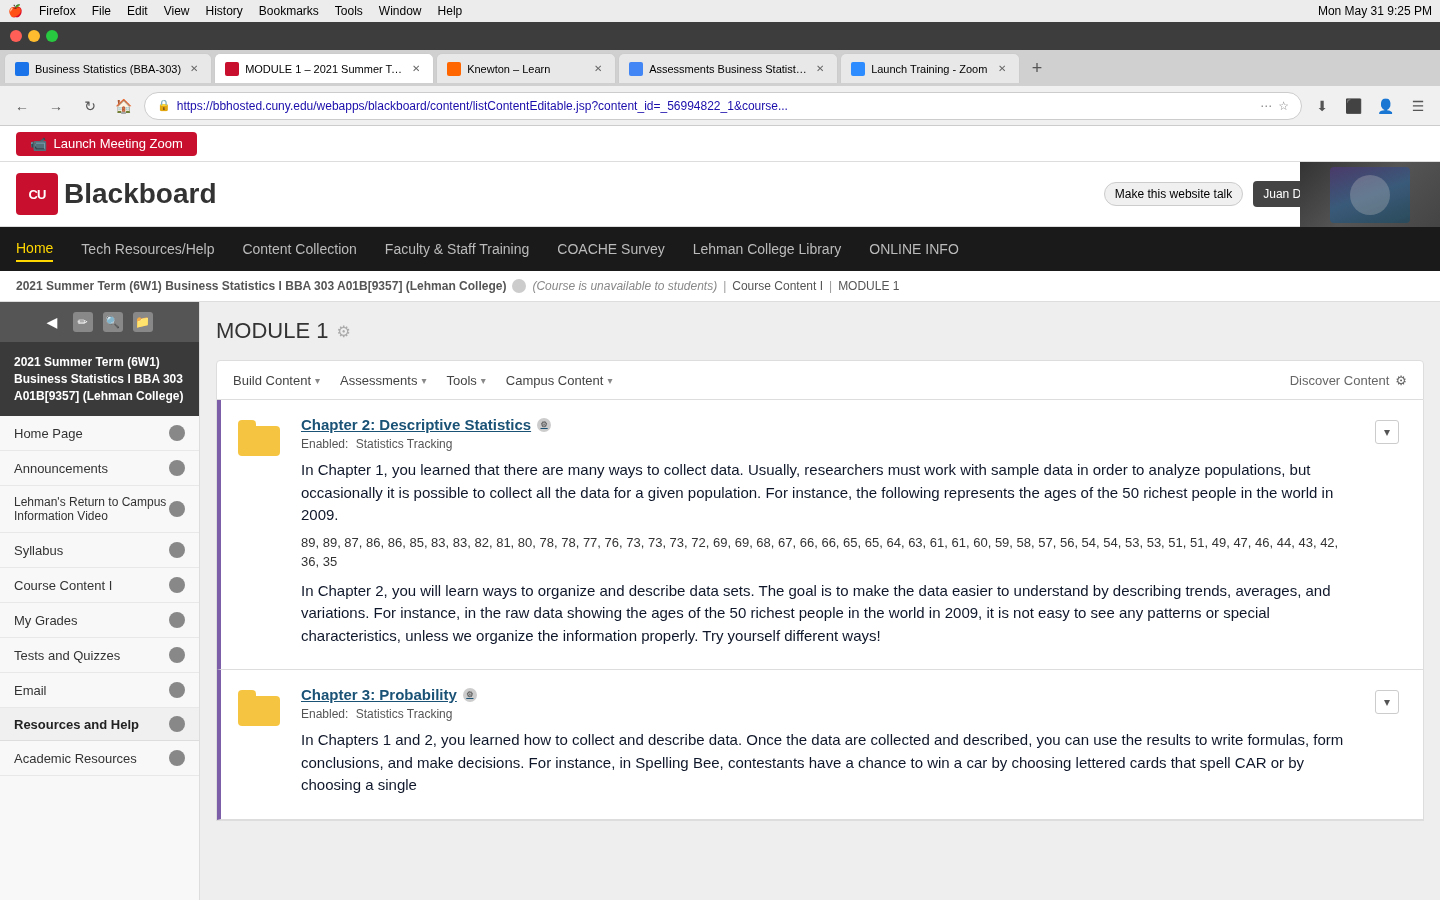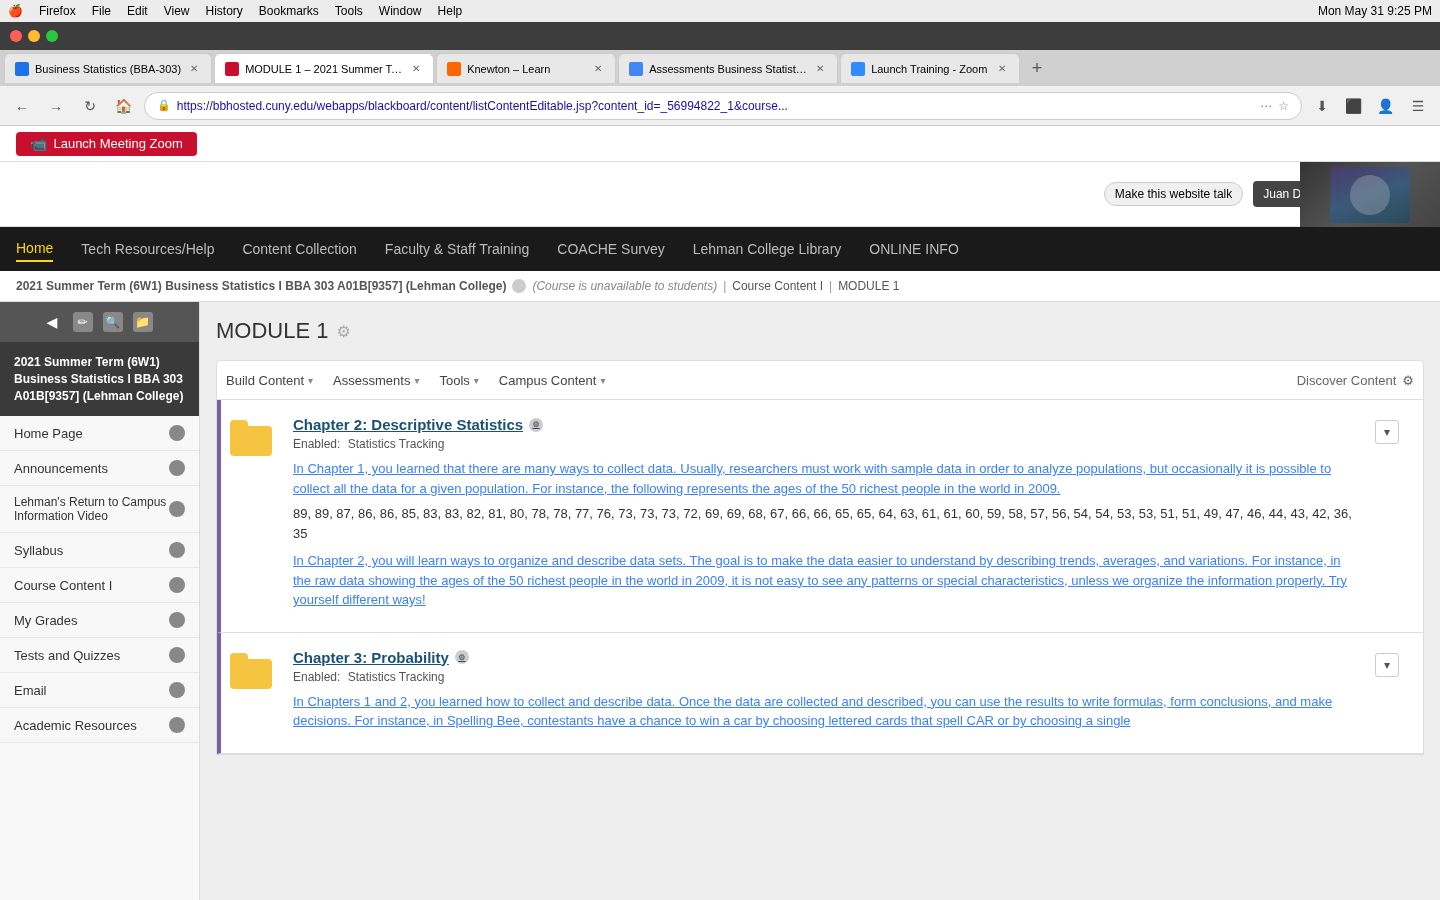--- a/index.html
+++ b/index.html
@@ -270,21 +270,21 @@
     .module-title { font-size: 22px; font-weight: normal; color: #333; }
     .module-settings-icon { color: #aaa; font-size: 16px; cursor: pointer; }
 
     
     .action-bar {
       background: #fff;
       border: 1px solid #ddd;
       border-radius: 4px 4px 0 0;
       display: flex;
       align-items: center;
-      padding: 0 9px;
+      padding: 0 16px;
       height: 40px;
       gap: 20px;
       margin-bottom: 0;
     }
     .action-btn {
       display: flex;
       align-items: center;
       gap: 4px;
       color: #444;
       font-size: 13px;
@@ -306,21 +306,21 @@
       background: #fff;
       border: 1px solid #ddd;
       border-top: none;
     }
 
     .content-card {
       border-left: 4px solid #7b5ea7;
       background: #fff;
       margin: 0;
       border-bottom: 1px solid #ddd;
-      padding: 16px 16px 16px 0;
+      padding: 16px 16px 16px 8px;
       display: flex;
       gap: 12px;
     }
     .content-card-left {
       width: 60px;
       display: flex;
       align-items: flex-start;
       justify-content: center;
       padding-top: 4px;
     }
@@ -356,25 +356,24 @@
     }
     .content-card-meta {
       font-size: 12px;
       color: #555;
       margin-bottom: 8px;
     }
     .content-card-meta span { margin-right: 4px; }
     .enabled-label { color: #555; }
     .tracking-label { color: #555; }
     .content-card-desc {
-      font-size: 13px;
-      color: #3b82f6;
+      font-size: 15px;
+      color: #0f172a;
       line-height: 1.5;
       margin-bottom: 6px;
-      text-decoration: underline;
     }
     .content-card-data {
       font-size: 13px;
       color: #333;
       line-height: 1.5;
       margin-bottom: 8px;
     }
     .content-card-right {
       width: 40px;
       display: flex;
@@ -497,20 +496,26 @@
 </div>
 
 <div class="zoom-bar">
   <button class="zoom-btn">
     <span class="zoom-icon">📹</span>
     <span>Launch Meeting Zoom</span>
   </button>
 </div>
 
 <div class="bb-header">
+  <div class="bb-logo">
+    <div class="bb-logo-badge">
+      <span style="font-size:13px; font-weight:bold; letter-spacing:-1px;">CU</span>
+    </div>
+    <span class="bb-logo-text">Blackboard</span>
+  </div>
   <div class="bb-header-actions">
     <button class="accessibility-btn">Make this website talk</button>
     <div class="user-badge">
       <span>Juan Delacruz</span>
       <div class="notif-dot">6</div>
       <span>▾</span>
     </div>
     <div class="nav-btn" style="color:#555;">⏻</div>
   </div>
   <div class="video-preview">
@@ -581,20 +586,24 @@
     <div class="sidebar-item">
       <span>Tests and Quizzes</span>
       <div class="sidebar-item-dot"></div>
     </div>
     <div class="sidebar-item">
       <span>Email</span>
       <div class="sidebar-item-dot"></div>
     </div>
 
 
+    <div class="sidebar-section-header">
+      <span>Resources and Help</span>
+      <div class="sidebar-item-dot"></div>
+    </div>
 
     <div class="sidebar-item">
       <span>Academic Resources</span>
       <div class="sidebar-item-dot"></div>
     </div>
   </div>
 
   <div class="content-area">
     <div class="module-header">
       <span class="module-title">MODULE 1</span>

